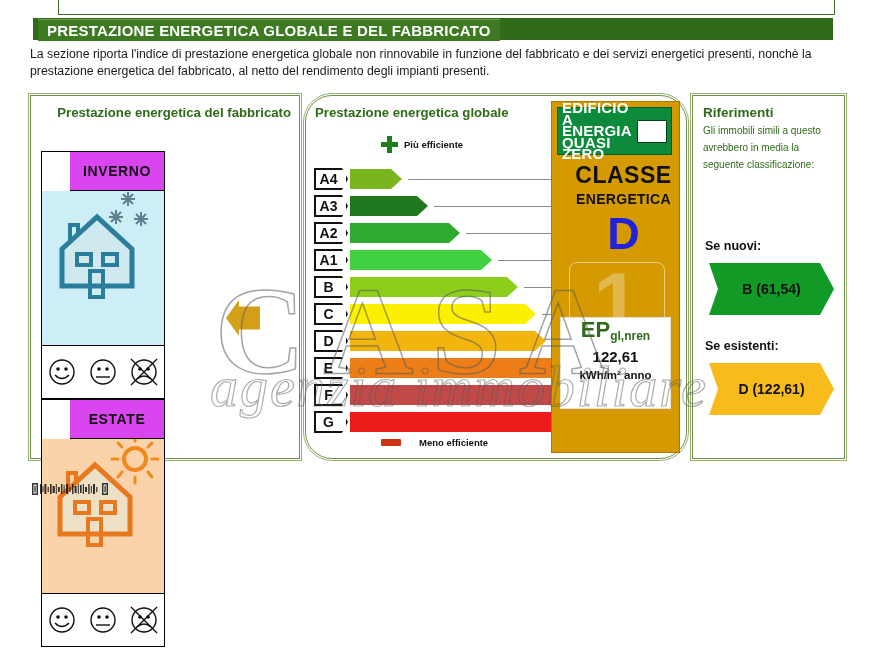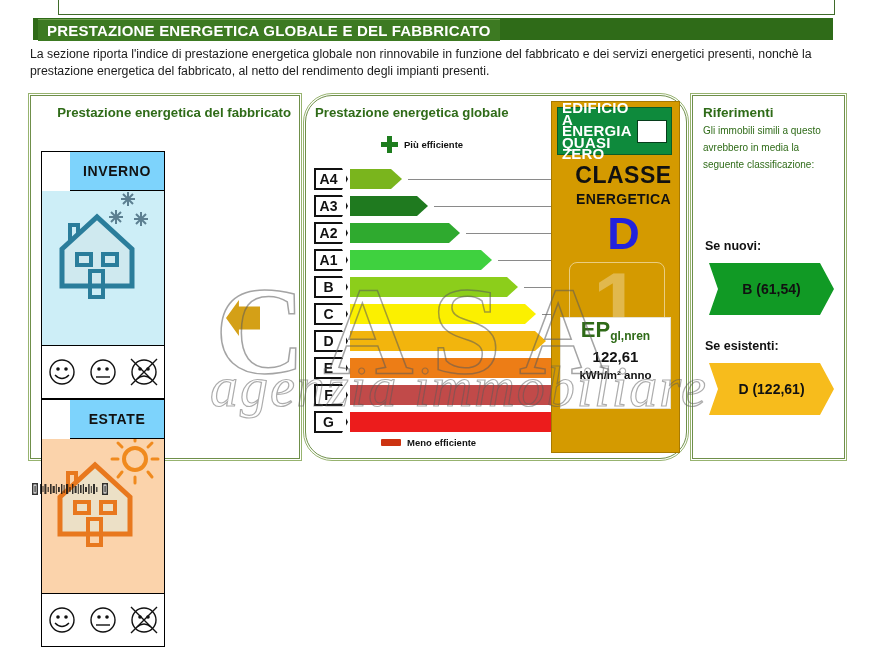--- a/index.html
+++ b/index.html
@@ -44,21 +44,21 @@
 
   
   #panel-fabbricato{left:30px;top:95px;width:268px;height:362px;}
   .p1-title{position:absolute;left:10px;top:7px;width:250px;}
   .season-wrap{position:absolute;left:10px;top:55px;}
   .season{
     position:relative;display:inline-block;vertical-align:top;
     width:122px;border:1px solid #000;margin-right:4px;background:#fff;
   }
   .season-head{
-    height:38px;background:#7dd3fc;border-bottom:1px solid #000;
+    height:38px;background:#d946ef;border-bottom:1px solid #000;
     display:flex;align-items:center;justify-content:center;
     font-weight:bold;font-size:14px;letter-spacing:.6px;color:#111;margin-left:28px;
   }
   .season-body{height:154px;position:relative;overflow:hidden;}
   .body-inverno{background:#cdeef7;}
   .body-estate{background:#fbd3ab;}
   .season-faces{
     height:52px;border-top:1px solid #000;background:#fff;
     display:flex;align-items:center;justify-content:space-around;
   }
@@ -71,21 +71,21 @@
     position:absolute;left:75px;top:40px;display:flex;align-items:center;gap:6px;
   }
   .plus-ico{width:17px;height:17px;position:relative;}
   .plus-ico:before,.plus-ico:after{
     content:"";position:absolute;background:#1e7d1e;
   }
   .plus-ico:before{left:6px;top:0;width:5px;height:17px;}
   .plus-ico:after{left:0;top:6px;width:17px;height:5px;}
   .legend-lab{font-size:9.5px;font-weight:bold;color:#111;}
   .legend-bot{
-    position:absolute;left:75px;bottom:10px;display:flex;align-items:center;gap:6px;
+    position:absolute;left:75px;bottom:10px;display:flex;align-items:center;gap:18px;
   }
   .minus-ico{width:20px;height:7px;background:#cc3311;border-radius:1px;}
 
   .scale{position:absolute;left:8px;top:70px;width:366px;}
   .row{position:relative;height:26px;margin-bottom:1px;}
   .tag{
     position:absolute;left:0;top:2px;width:34px;height:22px;background:#fff;
     border:2px solid #111;
     display:flex;align-items:center;justify-content:center;
     font-size:14px;font-weight:bold;color:#111;box-sizing:border-box;

